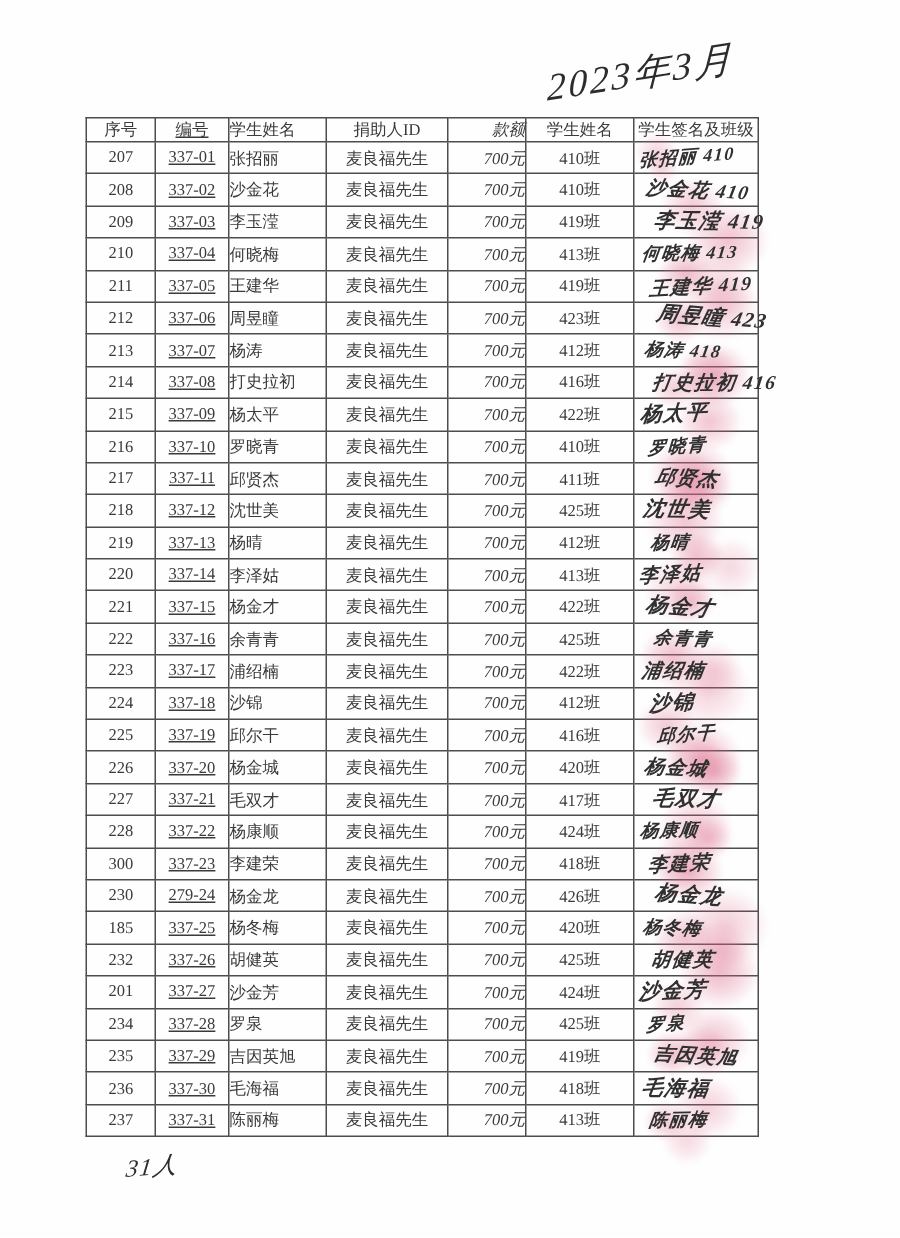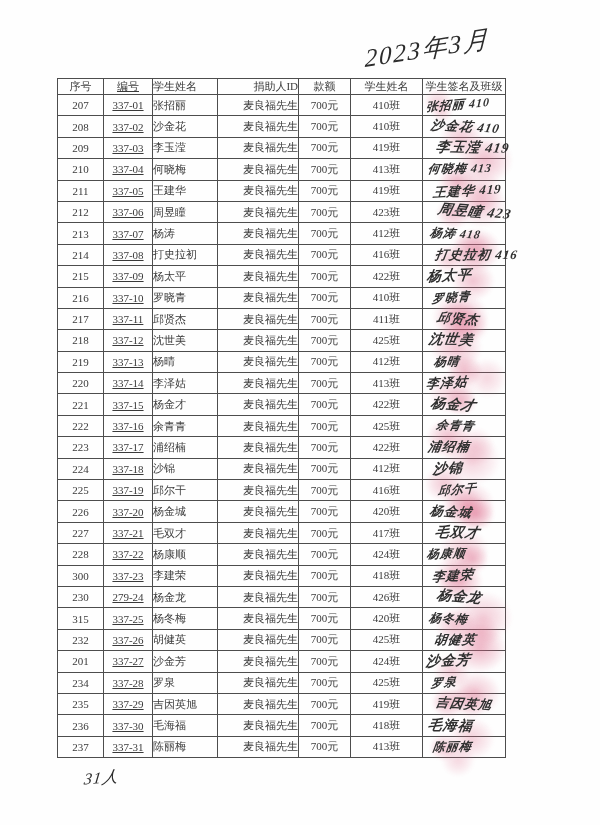--- a/index.html
+++ b/index.html
@@ -43,22 +43,22 @@
     font-weight:normal;
     padding:0;
     overflow:visible;
     color:#3a3a3a;
   }
   thead tr{height:15px;}
   tbody tr{height:21.4px;}
   th.h0, td.c-seq{text-align:center;}
   th.h1, td.c-code{text-align:center;padding-left:3px;text-decoration:underline;}
   th.h2, td.c-name{text-align:left;padding-left:4px;}
-  th.h3, td.c-donor{text-align:right;padding-left:4px;}
-  th.h4, td.c-amount{text-align:center;padding-left:3px;}
+  th.h3, td.c-donor{text-align:center;padding-left:4px;}
+  th.h4, td.c-amount{text-align:right;padding-left:3px;font-style:italic;}
   th.h5, td.c-class{text-align:center;}
   th.h6{text-align:center;padding-left:3px;}
   td.c-sign{position:relative;}
   .sig{
     position:absolute;
     top:50%;
     font-size:13px;
     white-space:nowrap;
     color:#303030;
     font-style:italic;
@@ -442,21 +442,21 @@
     <td class="c-amount">700元</td>
     <td class="c-class">426班</td>
     <td class="c-sign">
       <span class="blob" style="width: 59px; height: 53.1px; left: 31px; top: 4px; opacity: 0.58;"></span>
 
       <span class="sig" style="left: 14px; transform: translateY(-50%) rotate(4.4deg) skewX(-8deg); font-size: 14px;">杨金龙</span>
     </td>
   </tr>
 
   <tr>
-    <td class="c-seq">315</td>
+    <td class="c-seq">185</td>
     <td class="c-code">337-25</td>
     <td class="c-name">杨冬梅</td>
     <td class="c-donor">麦良福先生</td>
     <td class="c-amount">700元</td>
     <td class="c-class">420班</td>
     <td class="c-sign">
       <span class="blob" style="width: 42px; height: 37.8px; left: 12px; top: -1px; opacity: 0.69;"></span>
       <span class="blob2" style="width: 36px; height: 36px; left: 40px; top: 6px; opacity: 0.45;"></span>
       <span class="sig" style="left: 6px; transform: translateY(-50%) rotate(2.2deg) skewX(-8deg); font-size: 12px;">杨冬梅</span>
     </td>

